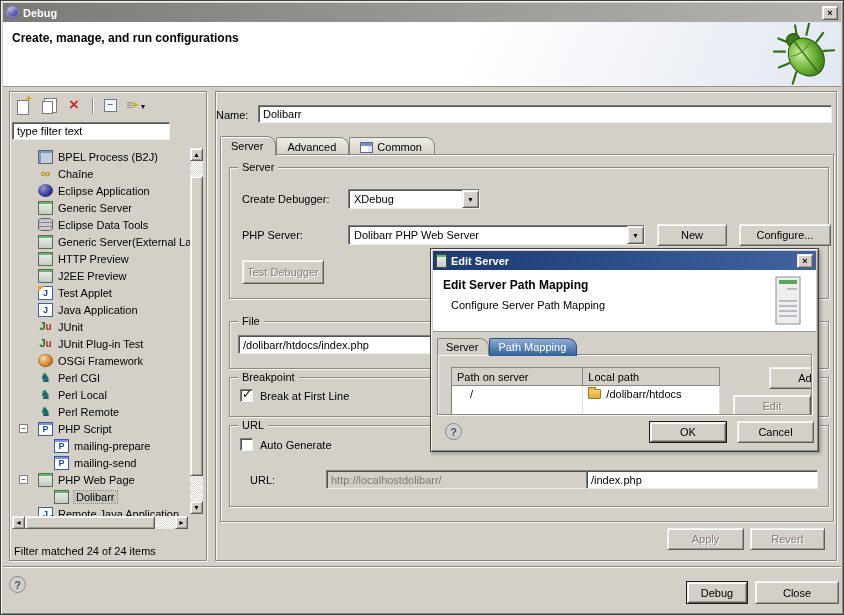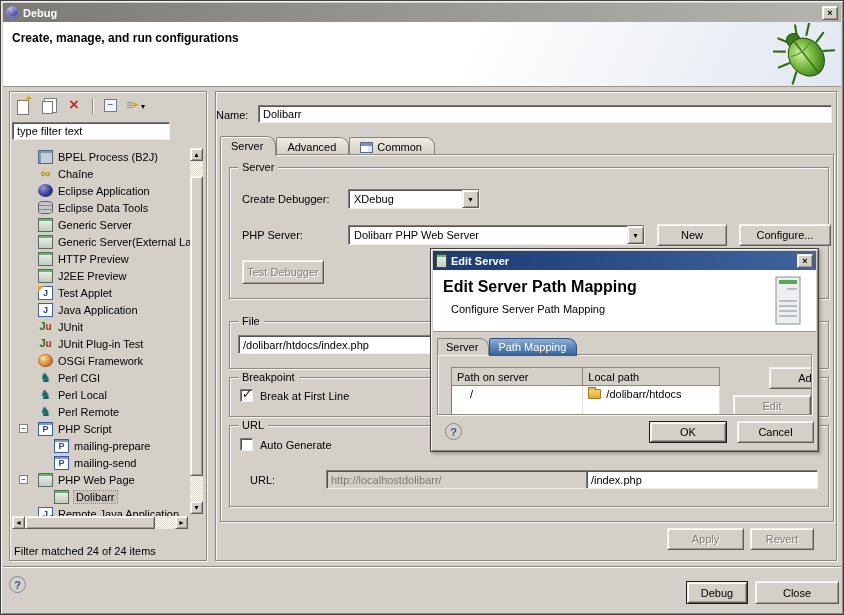--- a/index.html
+++ b/index.html
@@ -110,21 +110,21 @@
   .table-icon { width:13px; height:11px; background:#fff; border:1px solid #5a6a8a; box-shadow: inset 0 3px 0 #7890c0, inset -4px 0 0 rgba(120,144,192,.25); }
   #tab-content { position:absolute; left:4px; top:62px; right:2px; height:368px; }
   
   #dialog { position:absolute; left:429px; top:247px; width:389px; height:204px; background:#d4d0c8;
     border:1px solid #404040; box-shadow: inset 1px 1px 0 #f4f2ec, inset -1px -1px 0 #8a8880, 2px 2px 3px rgba(0,0,0,.25); z-index:10; }
   #dlg-titlebar { position:absolute; left:2px; top:2px; right:2px; height:19px;
     background:linear-gradient(90deg,#1c3a72,#40639f); display:flex; align-items:center; padding:0 3px; }
   #dlg-titlebar .ttext { color:#fff; font-weight:bold; font-size:11px; margin-left:4px; }
   .dlg-server-icon { width:11px; height:14px; background:linear-gradient(#eef2ee,#c2ccc2); border:1px solid #44504a; box-shadow: inset 0 2px 0 #6ab46a; }
   #dlg-header { position:absolute; left:2px; top:21px; right:2px; height:62px; background:#fff; border-bottom:1px solid #9a988e; }
-  #dlg-header h2 { font-size:16px; font-weight:bold; padding:8px 0 0 10px; }
+  #dlg-header h2 { font-size:12px; font-weight:bold; padding:8px 0 0 10px; }
   #dlg-header .sub { padding:7px 0 0 18px; font-size:11px; }
   #dlg-tower { position:absolute; right:14px; top:6px; }
   #dlg-tabs { position:absolute; left:6px; top:88px; height:18px; display:flex; align-items:flex-end; z-index:2; }
   .dtab { border:1px solid #84827a; border-bottom:none; border-radius:2px 9px 0 0; padding:2px 10px 2px 8px; background:#d4d0c8; }
   .dtab.active { background:linear-gradient(#8fadd2,#2f5f9a); color:#fff; border-color:#2f4f7a; padding-bottom:3px; margin-bottom:-1px; }
   #dlg-pane { position:absolute; left:6px; top:105px; right:6px; height:61px; overflow:hidden; }
   #dlg-table { position:absolute; left:13px; top:12px; width:269px; background:#fff; border:1px solid #7e7c78; border-collapse:collapse; }
   #dlg-table th { background:#d4d0c8; border:1px solid #8b897f; font-weight:normal; text-align:left; padding:2px 5px; height:18px; font-size:11px; }
   #dlg-table td { height:17px; padding:0 5px; font-size:11px; border-right:1px solid #e0e0e0; }
   .folder-icon { display:inline-block; width:13px; height:10px; background:linear-gradient(#f8d070,#e0a838); border:1px solid #a07820; border-radius:1px; position:relative; margin-right:5px; vertical-align:-1px; }
@@ -204,26 +204,26 @@
           </div>
           <div class="trow">
             <span class="ticon chain-icon"></span>
             <span class="tlabel">Chaîne</span>
           </div>
           <div class="trow">
             <span class="ticon eclipse-app-icon"></span>
             <span class="tlabel">Eclipse Application</span>
           </div>
           <div class="trow">
+            <span class="ticon server-icon"></span>
+            <span class="tlabel">Generic Server</span>
+          </div>
+          <div class="trow">
             <span class="ticon database-icon"></span>
             <span class="tlabel">Eclipse Data Tools</span>
-          </div>
-          <div class="trow">
-            <span class="ticon server-icon"></span>
-            <span class="tlabel">Generic Server</span>
           </div>
           <div class="trow">
             <span class="ticon server-icon"></span>
             <span class="tlabel">Generic Server(External La</span>
           </div>
           <div class="trow">
             <span class="ticon server-icon"></span>
             <span class="tlabel">HTTP Preview</span>
           </div>
           <div class="trow">
@@ -357,21 +357,21 @@
         <span class="legend">URL</span>
         <span class="checkbox" style="left:10px; top:12px;"></span>
         <span class="lbl" style="left:30px; top:13px;">Auto Generate</span>
         <span class="lbl" style="left:20px; top:48px;">URL:</span>
         <input class="field disabled" style="left: 48px; top: 44px; width: 300px; height: 19px; margin-left: 48px;" type="text" disabled="" value="http://localhostdolibarr/">
         <input class="field" style="left: 356px; top: 44px; width: 232px; height: 19px;" type="text" value="/index.php">
       </div>
     </div>
 
     <button class="btn disabled" style="left:451px; top:436px; width:77px; height:22px;">Apply</button>
-    <button class="btn disabled" style="left:534px; top:436px; width:64px; height:22px;text-align:right;">Revert</button>
+    <button class="btn disabled" style="left:534px; top:436px; width:75px; height:22px;text-align:right;">Revert</button>
   </div>
 
   <div id="dialog">
     <div id="dlg-titlebar">
       <span class="dlg-server-icon"></span>
       <span class="ttext">Edit Server</span>
       <button class="btn closebtn">×</button>
     </div>
     <div id="dlg-header">
       <h2>Edit Server Path Mapping</h2>

